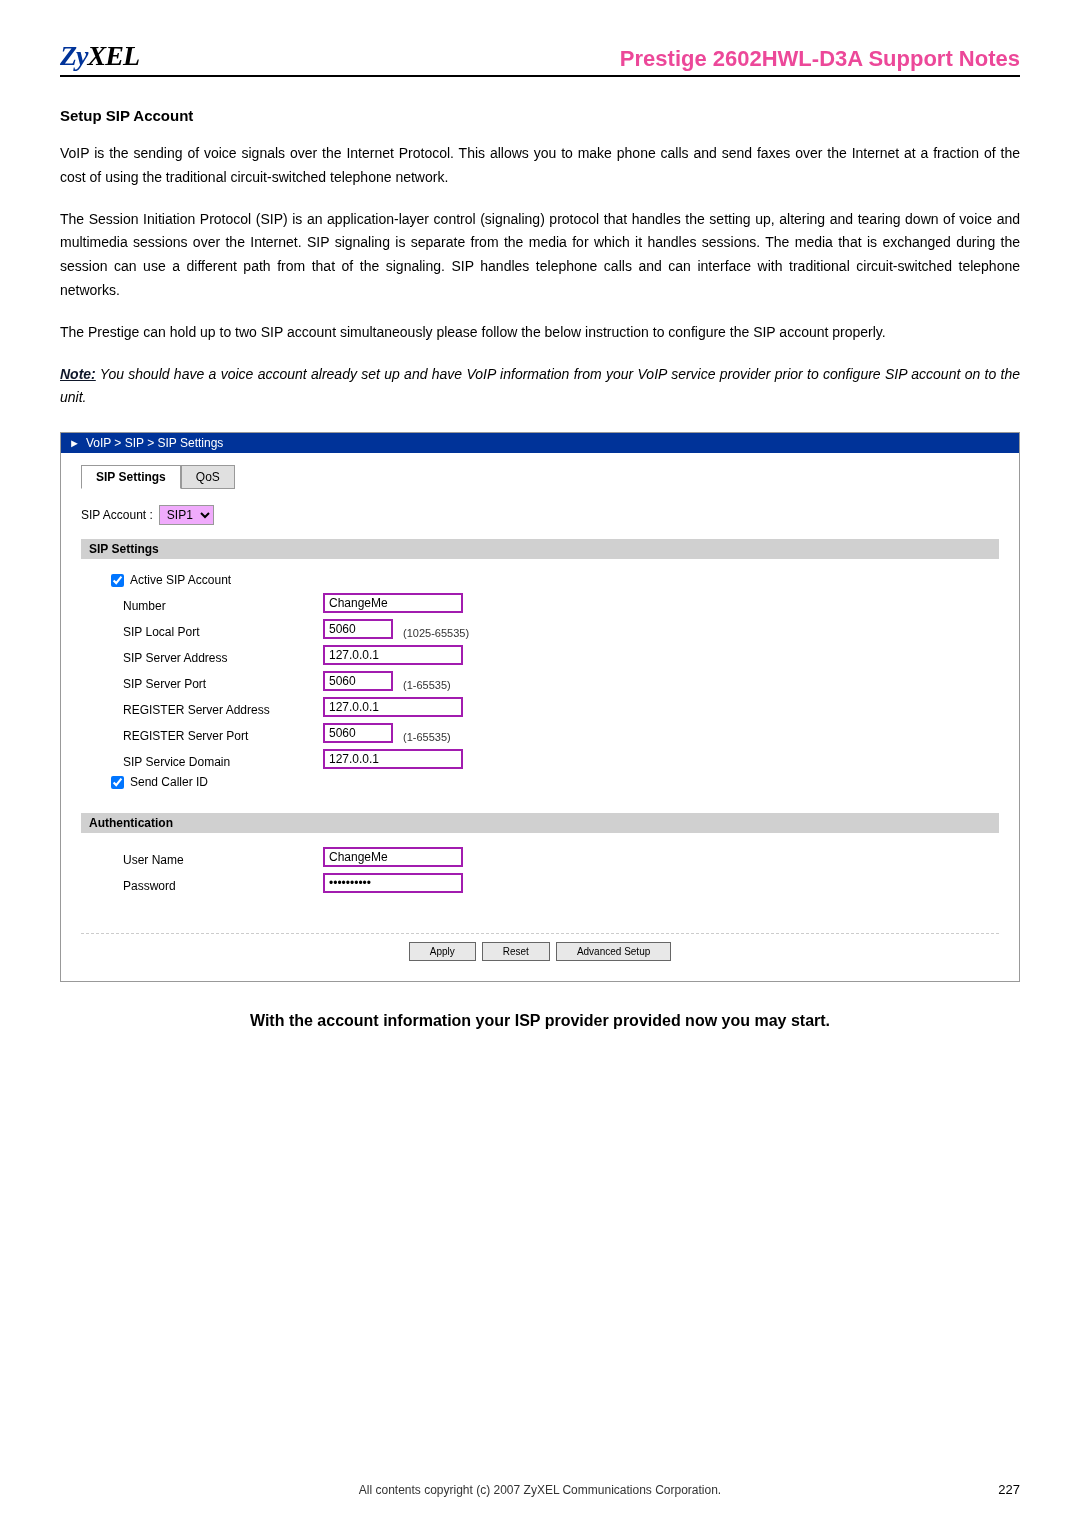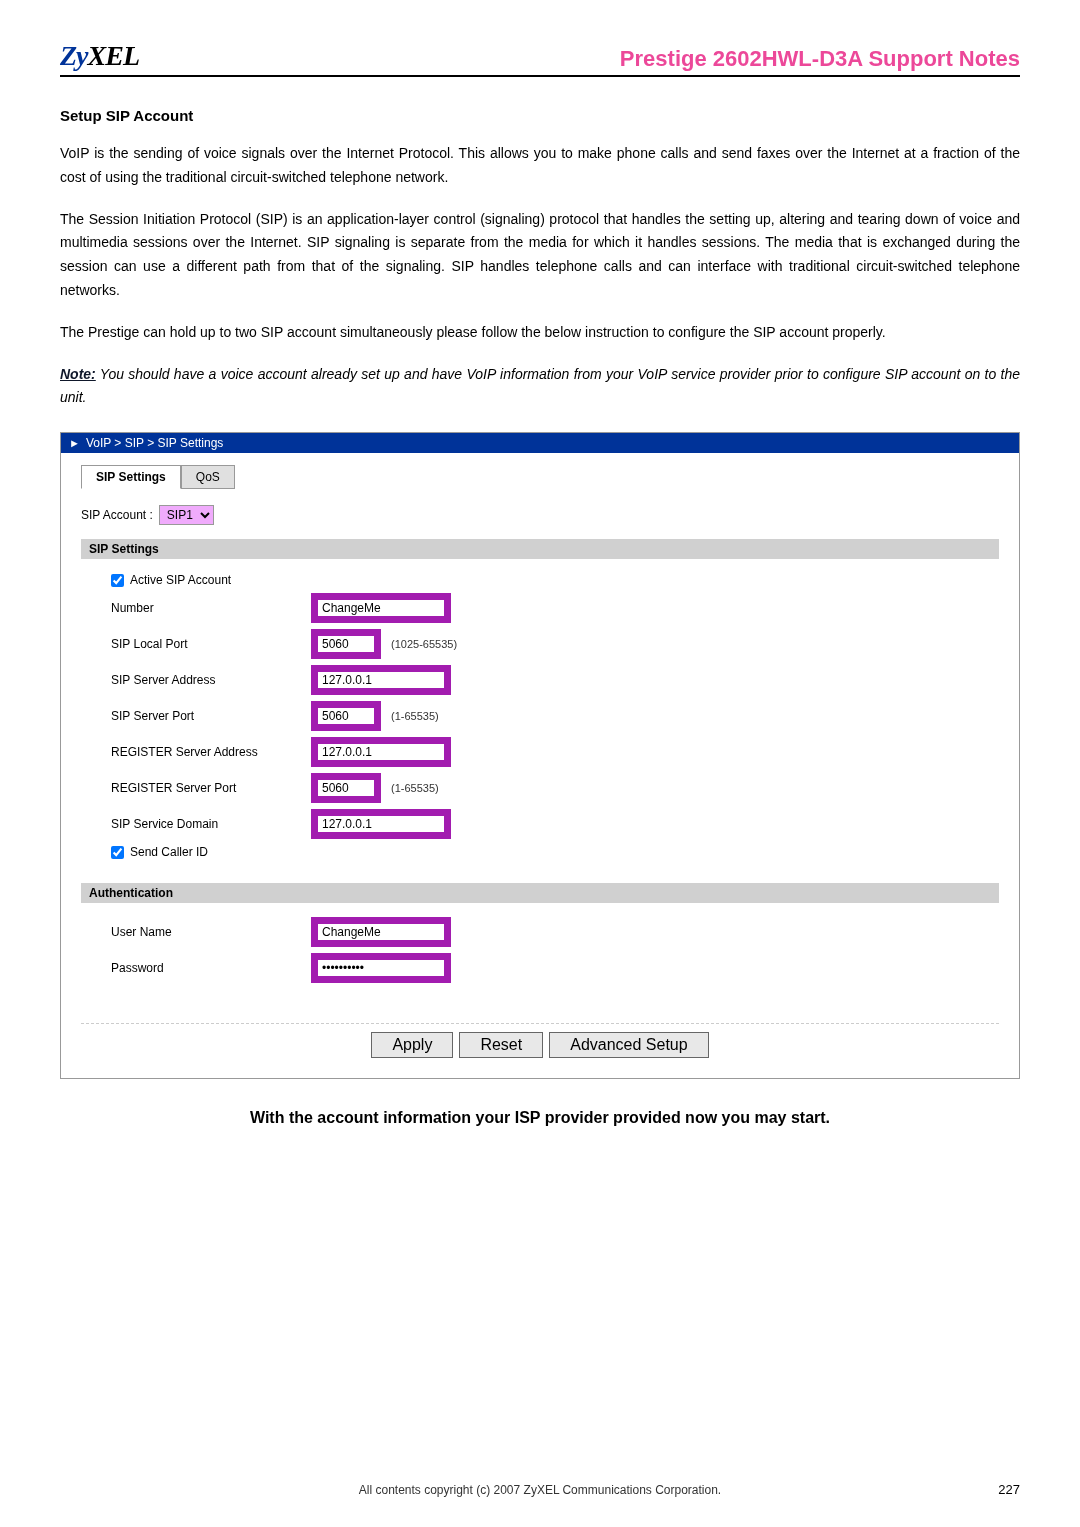--- a/index.html
+++ b/index.html
@@ -122,33 +122,34 @@
       font-size: 12px;
       font-weight: bold;
       padding: 3px 8px;
       margin-bottom: 10px;
     }
     .ui-form {
       padding: 4px 0 18px 30px;
     }
     .ui-form-row {
       display: flex;
-      align-items: center;
+      align-items: flex-end;
       margin-bottom: 6px;
       font-size: 12px;
       gap: 10px;
+      margin-left: 12px;
     }
     .ui-form-label {
       width: 190px;
       text-align: left;
       font-size: 12px;
       flex-shrink: 0;
     }
     .ui-form-input {
-      border: 7px solid #a21caf;
+      border: 2px solid #a21caf;
       background: #fff;
       font-size: 12px;
       padding: 1px 4px;
       width: 140px;
     }
     .ui-form-hint {
       font-size: 11px;
       color: #333;
     }
     .ui-checkbox-row {
@@ -162,21 +163,21 @@
       display: flex;
       justify-content: center;
       gap: 6px;
       margin-top: 16px;
       padding-top: 8px;
       border-top: 1px dashed #ccc;
     }
     .ui-btn {
       border: 1px solid #666;
       background: #e8e8e8;
-      font-size: 16px;
+      font-size: 10px;
       padding: 3px 20px;
       cursor: pointer;
     }
     .bottom-text {
       font-size: 16px;
       font-weight: bold;
       text-align: center;
       margin-bottom: 30px;
     }
     .footer {

